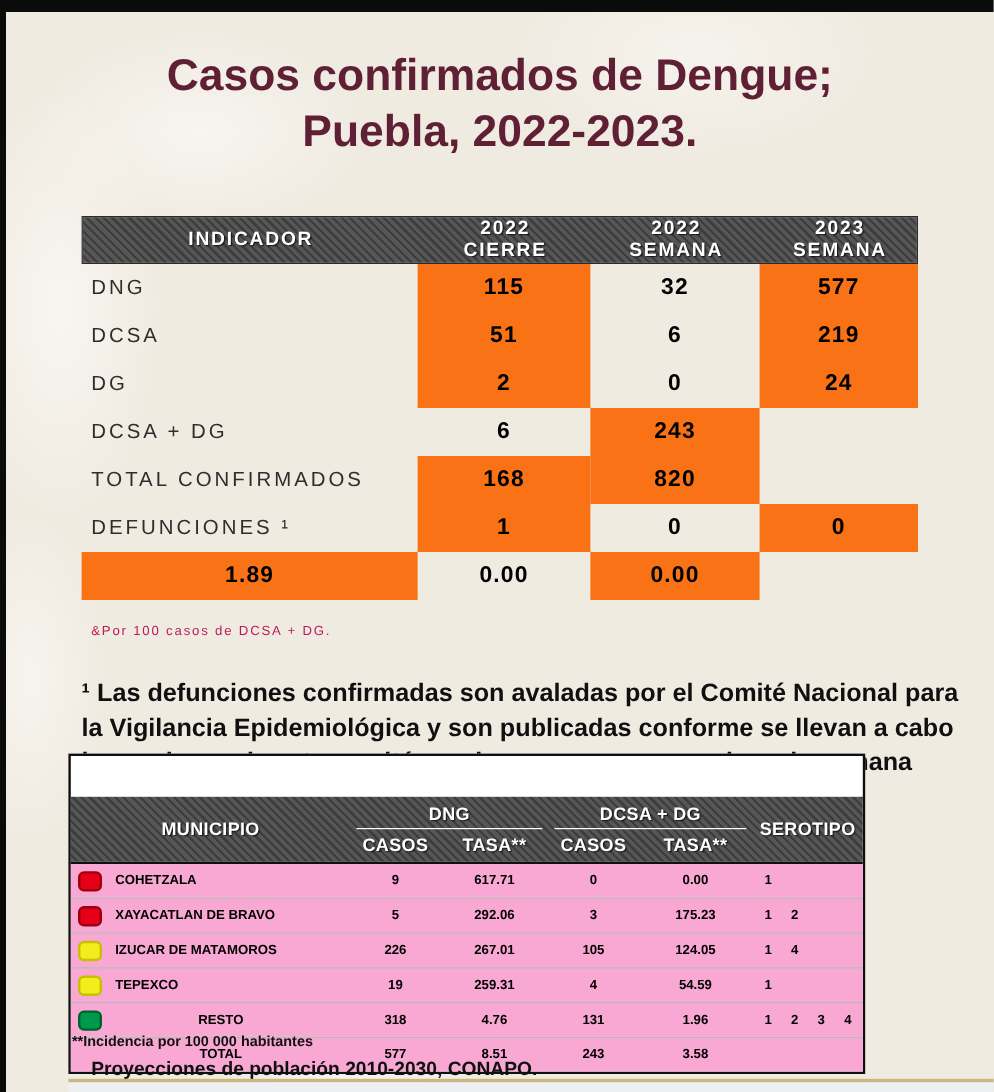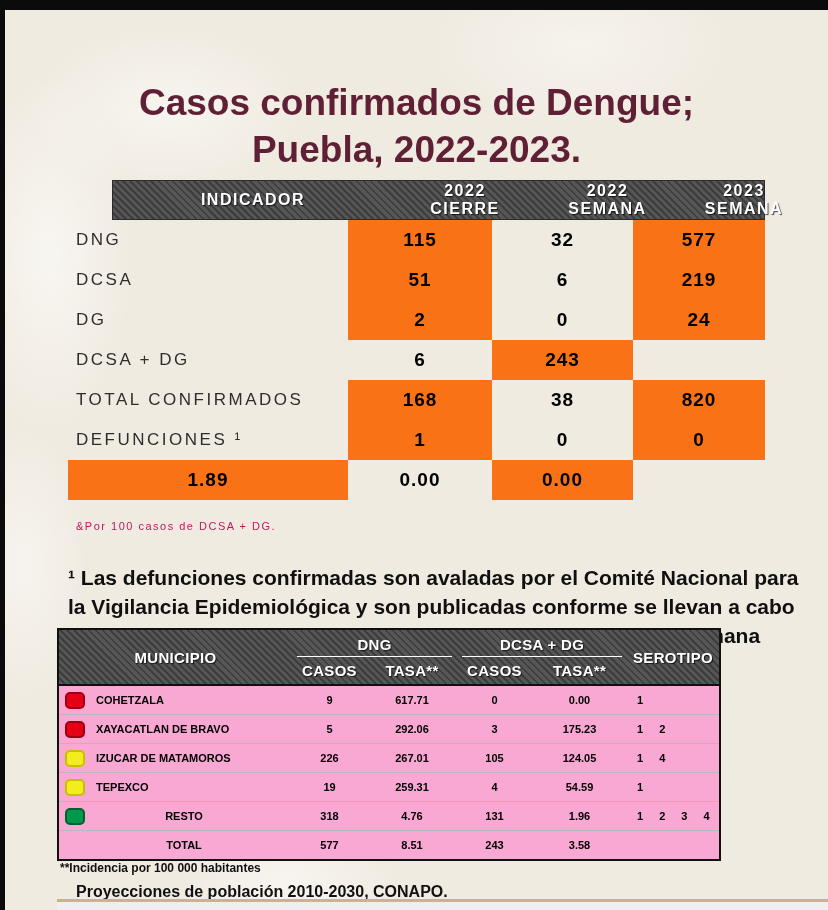--- a/index.html
+++ b/index.html
@@ -17,32 +17,32 @@
       radial-gradient(ellipse 90px 200px at 3% 62%, rgba(255,255,255,.45), rgba(255,255,255,0) 70%),
       radial-gradient(ellipse 160px 90px at 35% 97%, rgba(255,255,255,.5), rgba(255,255,255,0) 70%),
       radial-gradient(ellipse 220px 120px at 70% 5%, rgba(255,255,255,.4), rgba(255,255,255,0) 70%);
   }
   .top-bar{position:absolute;left:0;top:0;width:828px;height:10px;background:#0b0b0b;}
   .left-bar{position:absolute;left:0;top:0;width:5px;height:910px;background:#0b0b0b;}
 
   .title{
     position:absolute;left:5px;top:40px;width:823px;
     text-align:center;color:#5f1f35;font-weight:bold;
-    font-size:37px;line-height:1.26;letter-spacing:0px;margin-top:40px;
+    font-size:37px;line-height:1.26;letter-spacing:0px;
   }
 
   
   .t1{position:absolute;left:68px;top:180px;width:697px;}
   .hatch{
     background:repeating-linear-gradient(45deg,#565656 0px,#565656 3px,#3d3d3d 3px,#3d3d3d 5px);
     color:#fff;font-weight:bold;
   }
   .t1-header{
     display:grid;grid-template-columns:280px 144px 141px 132px;
-    height:40px;border:1px solid #2b2b2b;box-sizing:border-box;margin-left:44px;
+    height:40px;border:1px solid #2b2b2b;box-sizing:border-box;
   }
   .t1-header .hcell{
     display:flex;flex-direction:column;align-items:center;justify-content:center;
     font-size:16px;letter-spacing:1.5px;line-height:1.15;
     text-shadow:1px 1px 1px rgba(0,0,0,.7);
   }
   .t1-body .trow{
     display:grid;grid-template-columns:280px 144px 141px 132px;height:40px;
   }
   .t1-body .label{
@@ -67,20 +67,21 @@
   
   .t2{
     position:absolute;left:57px;top:628px;width:660px;
     border:2px solid #101010;background:#fff;box-sizing:content-box;
   }
   .t2-header{
     display:grid;
     grid-template-columns:233px 75px 90px 75px 95px 92px;
     grid-template-rows:27px 27px;
     border-bottom:2px solid #101010;
+    margin-top:34px;
   }
   .t2-header .cell{
     display:flex;align-items:center;justify-content:center;
     font-size:15px;font-weight:bold;letter-spacing:.3px;
     text-shadow:1px 1px 1px rgba(0,0,0,.7);
   }
   .t2-header .municipio{grid-column:1;grid-row:1/3;}
   .t2-header .serotipo{grid-column:6;grid-row:1/3;}
   .t2-header .group{flex-direction:column;justify-content:flex-end;padding-bottom:0;}
   .t2-header .group .gline{width:94%;height:1px;background:#fff;margin-top:3px;}
@@ -160,21 +161,20 @@
       <div class="val shade">24</div>
     </div>
     <div class="trow">
       <div class="label">DCSA + DG</div>
       <div class="val">6</div>
       <div class="val shade">243</div>
     </div>
     <div class="trow">
       <div class="label">TOTAL CONFIRMADOS</div>
       <div class="val shade">168</div>
-      <div class="val">38</div>
       <div class="val shade">820</div>
     </div>
     <div class="trow">
       <div class="label">DEFUNCIONES ¹</div>
       <div class="val shade">1</div>
       <div class="val">0</div>
       <div class="val shade">0</div>
     </div>
     <div class="trow">
       <div class="val shade">1.89</div>

